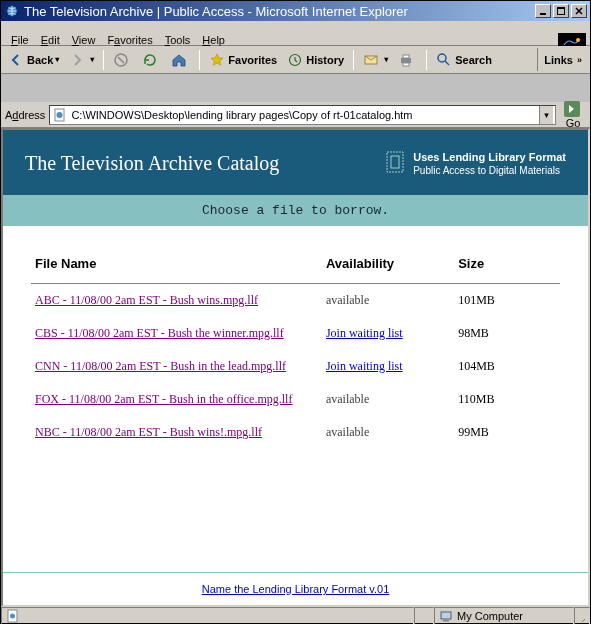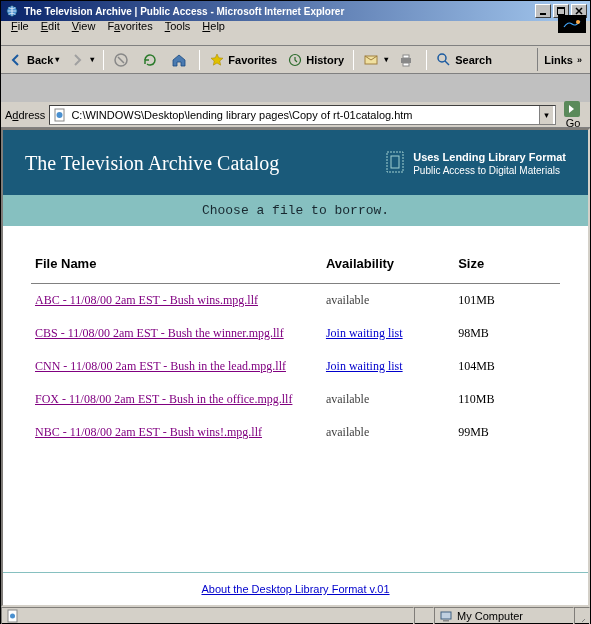--- a/index.html
+++ b/index.html
@@ -1,24 +1,24 @@
 <!DOCTYPE html>
 <html><head>
 <meta charset="utf-8">
 <style>
 * { box-sizing: border-box; margin: 0; padding: 0; }
 body { font-family: Tahoma, "MS Sans Serif", sans-serif; font-size: 11px; background: #c0c0c0; width: 591px; height: 624px; overflow: hidden; }
 .window { background: #c0c0c0; border: 1px solid #000; width: 591px; height: 624px; display: flex; flex-direction: column; }
 .titlebar { background: linear-gradient(to right, #0a246a, #a6caf0); color: #fff; display: flex; align-items: center; height: 20px; padding: 2px 3px; }
 .titlebar .icon { width: 16px; height: 16px; margin-right: 4px; display: inline-flex; align-items: center; justify-content: center; }
 .titlebar .icon svg { width: 14px; height: 14px; }
-.title-text { flex: 1; font-weight: bold; font-size: 10px; }
+.title-text { flex: 1; font-weight: normal; font-size: 13px; }
 .winbtns { display: flex; gap: 2px; }
 .winbtn { width: 16px; height: 14px; background: #c0c0c0; border: 1px solid #fff; border-right-color: #404040; border-bottom-color: #404040; display: flex; align-items: center; justify-content: center; font-family: Arial; font-size: 9px; font-weight: bold; color: #000; }
-.menubar { display: flex; align-items: flex-end; background: #d4d0c8; padding: 12px 4px; height: 22px; border-bottom: 1px solid #808080; }
+.menubar { display: flex; align-items: flex-start; background: #d4d0c8; padding: 12px 4px; height: 22px; border-bottom: 1px solid #808080; }
 .menu-item { padding: 1px 6px; font-size: 11px; cursor: default; }
 .menu-item u { text-decoration: underline; }
 .menu-right { margin-left: auto; width: 28px; height: 18px; background: #000; display: flex; align-items: center; justify-content: center; }
 .menu-right svg { width: 20px; height: 14px; }
 .toolbar { display: flex; align-items: center; background: #d4d0c8; padding: 2px; height: 28px; border-bottom: 1px solid #808080; font-weight: bold; }
 .tb-btn { display: flex; align-items: center; padding: 2px 5px; font-size: 11px; cursor: default; }
 .tb-btn .ic { width: 16px; height: 16px; margin-right: 3px; display: inline-flex; align-items: center; justify-content: center; }
 .tb-sep { width: 1px; height: 20px; background: #808080; margin: 0 4px; border-right: 1px solid #fff; }
 .dropdown-arr { font-size: 8px; margin-left: 2px; color: #000; }
 .links-box { margin-left: auto; border-left: 1px solid #808080; padding: 0 6px; font-size: 11px; display: flex; align-items: center; height: 100%; }
@@ -281,21 +281,21 @@
               </tr>
               <tr>
                 <td><a href="#" class="filelink">NBC - 11/08/00 2am EST - Bush wins!.mpg.llf</a></td>
                 <td><span class="availtxt">available</span></td>
                 <td>99MB</td>
               </tr>
             </tbody>
         </table>
       </div>
       <div class="footer">
-        <a href="#">About the Desktop Library Format v.01</a>
+        <a href="#">Name the Lending Library Format v.01</a>
       </div>
     </div>
   </div>
 
   <div class="statusbar">
     <div class="scell main">
       <span class="ic" style="width:14px;height:14px;margin-right:4px;">
           <svg viewBox="0 0 14 14">
             <rect x="2" y="1" width="9" height="12" fill="#fff" stroke="#888"></rect>
             <circle cx="6.5" cy="7" r="2.5" fill="#4a90d0"></circle>

